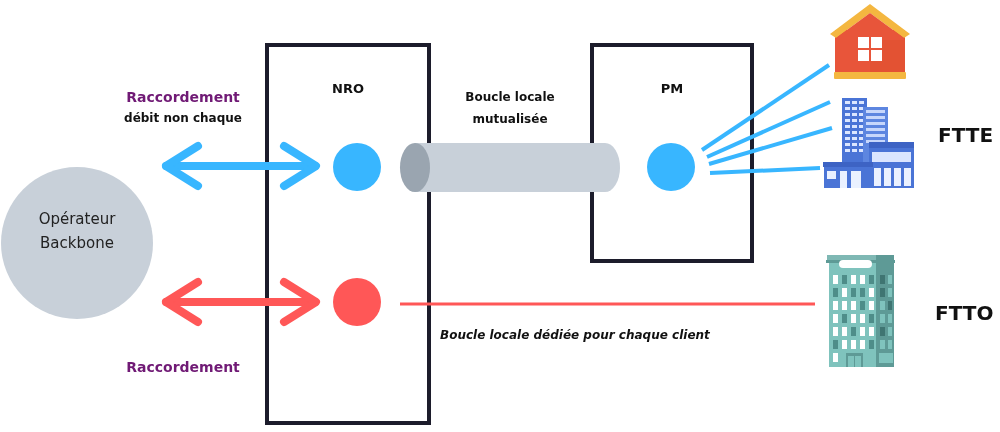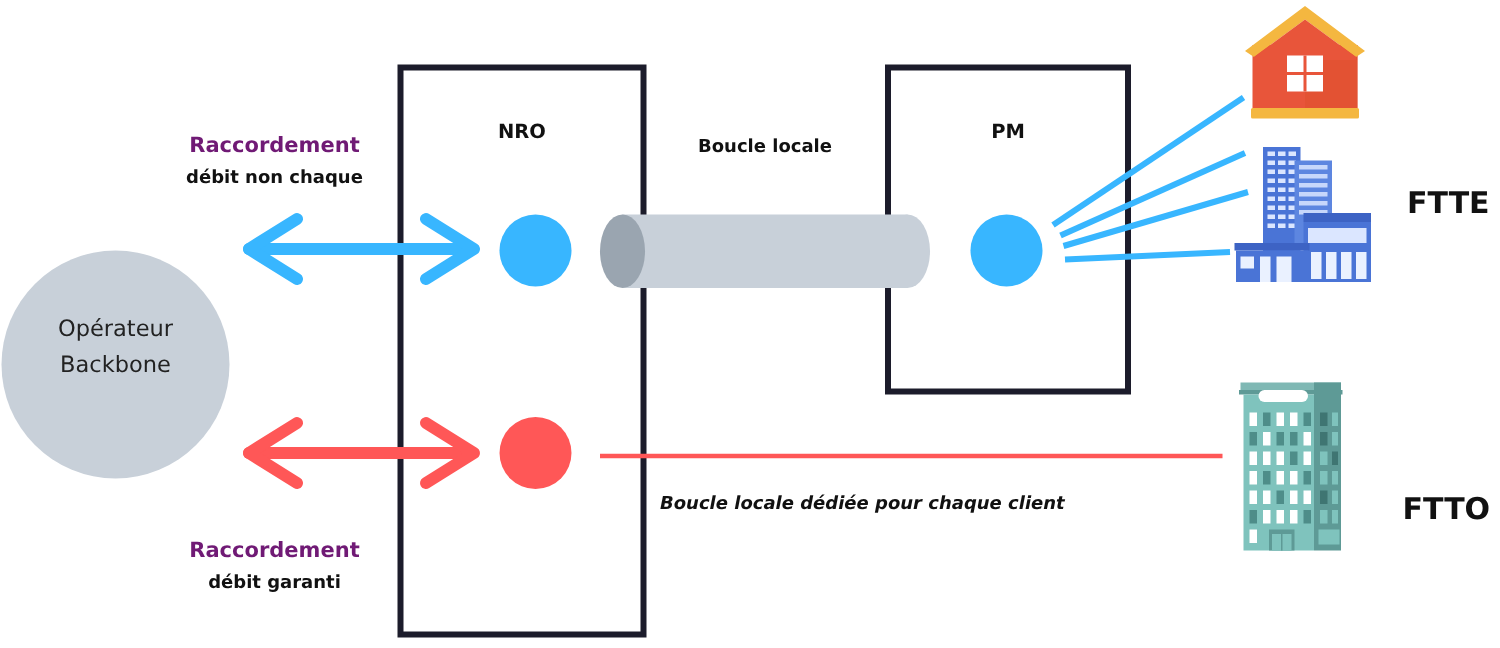--- a/index.html
+++ b/index.html
@@ -196,23 +196,23 @@
 <div class="abs box-title" style="left:267px; top:57px; width:162px;">NRO</div>
 <div class="abs box-title" style="left:592px; top:57px; width:160px;">PM</div>
 
 <div class="abs" style="left:100px; top:87px; width:166px; line-height:21px;">
   <div class="lbl-light">Raccordement</div>
   <div class="lbl-bold">débit non chaque</div>
 </div>
 
 <div class="abs" style="left:100px; top:357px; width:166px; line-height:21px;">
   <div class="lbl-light">Raccordement</div>
-  <div class="lbl-bold">débit garanti</div>
 </div>
 
 <div class="abs" style="left:430px; top:86px; width:160px; line-height:22px;">
   <div class="lbl-bold">Boucle locale</div>
+  <div class="lbl-bold">mutualisée</div>
 </div>
 
 <div class="abs lbl-bold" style="left:440px; top:328px; width:340px; text-align:left; white-space:nowrap;font-style:italic;">Boucle locale dédiée pour chaque client</div>
 
 <div class="abs big" style="left:938px; top:123px;">FTTE</div>
-<div class="abs big" style="left:935px; top:301px;margin-top:26px;">FTTO</div>
+<div class="abs big" style="left:935px; top:301px;">FTTO</div>
 
 </body></html>

